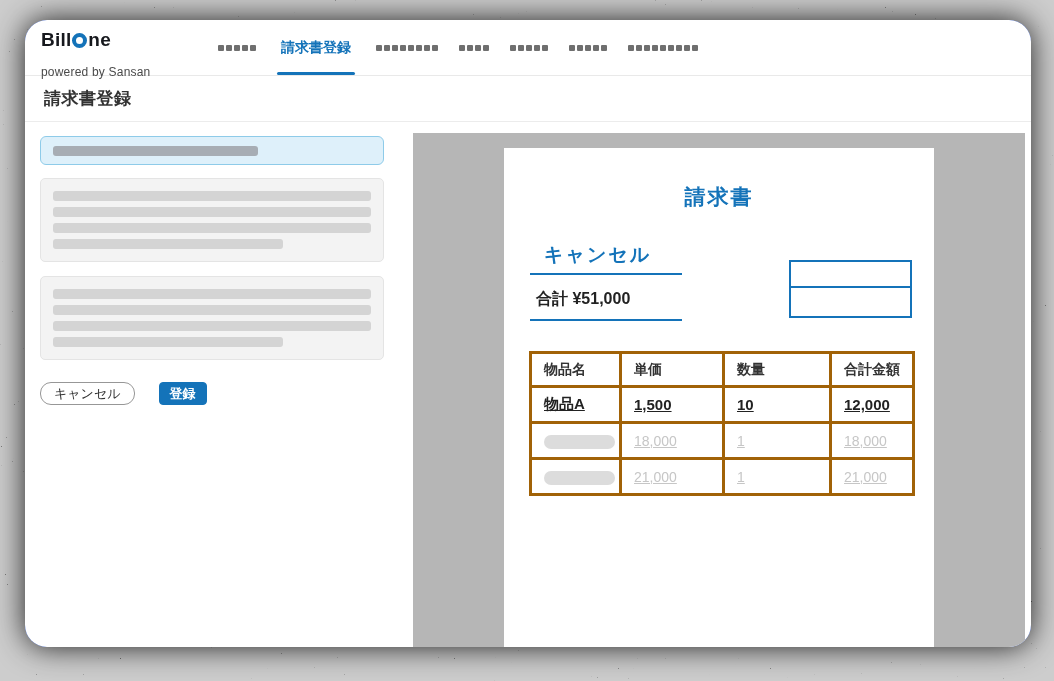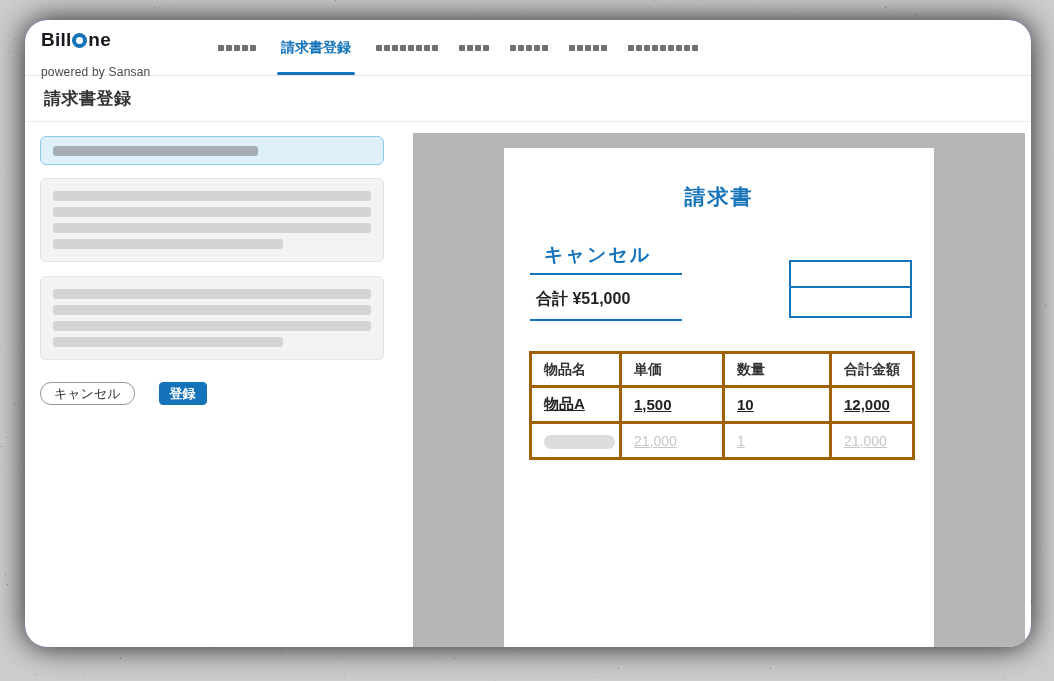--- a/index.html
+++ b/index.html
@@ -214,20 +214,26 @@
               </thead>
               <tbody>
                 <tr class="row-active">
                   <td>物品A</td>
                   <td>1,500</td>
                   <td>10</td>
                   <td>12,000</td>
                 </tr>
                 <tr class="row-ghost">
                   <td><span class="pill"></span></td>
+                  <td>18,000</td>
+                  <td>1</td>
+                  <td>18,000</td>
+                </tr>
+                <tr class="row-ghost">
+                  <td><span class="pill"></span></td>
                   <td>21,000</td>
                   <td>1</td>
                   <td>21,000</td>
                 </tr>
               </tbody>
             </table>
         </div>
       </section>
 
     </div>

